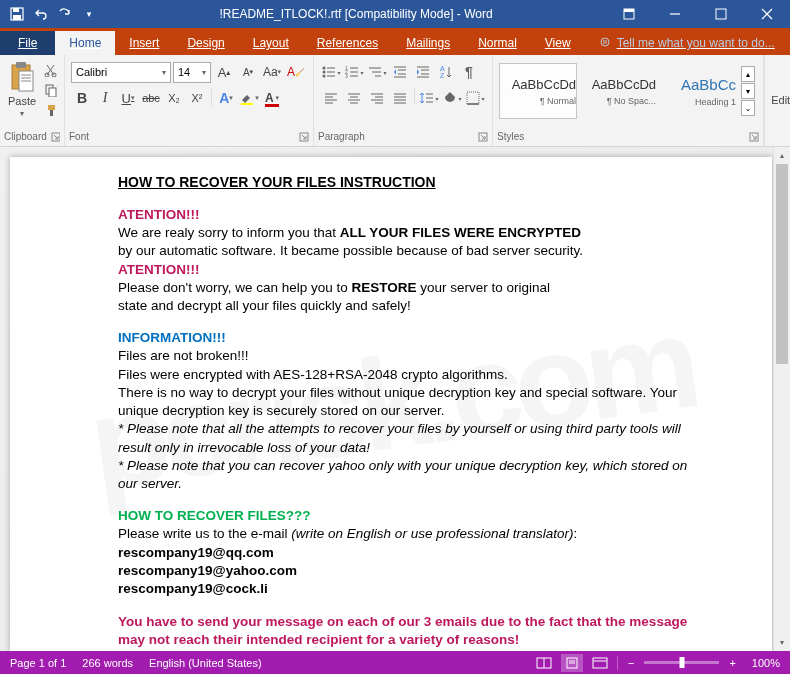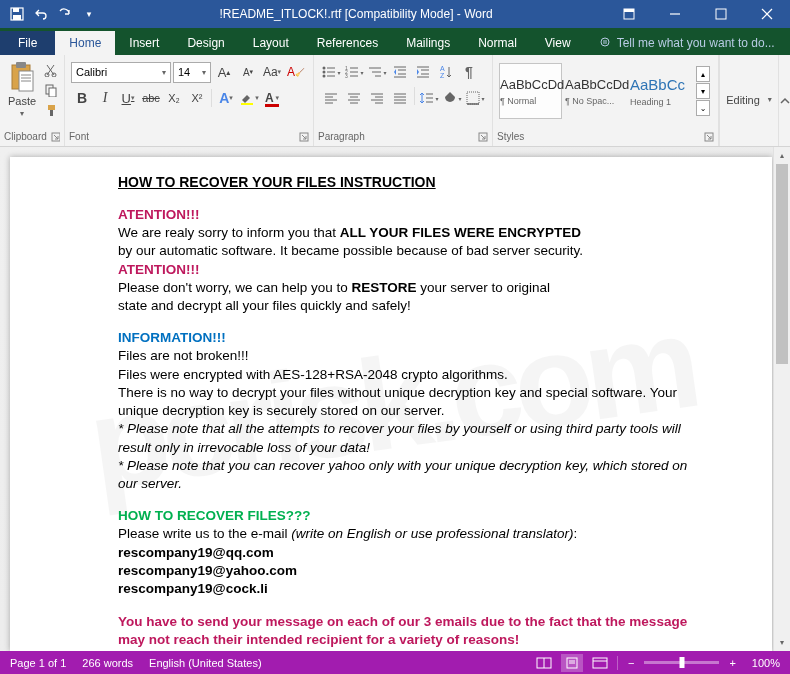--- a/index.html
+++ b/index.html
@@ -3,21 +3,21 @@
 <meta charset="utf-8">
 <style>
 * { margin: 0; padding: 0; box-sizing: border-box; font-family: 'Segoe UI', sans-serif; }
 body { background: #fff; width: 790px; height: 674px; overflow: hidden; position: relative; }
 .titlebar { background: #2b579a; height: 28px; display: flex; align-items: center; color: #fff; font-size: 12px; }
 .titlebar-left { display: flex; gap: 2px; padding: 0 6px; }
 .titlebar-left .tb-btn { width: 22px; height: 22px; display: flex; align-items: center; justify-content: center; cursor: pointer; }
 .titlebar-center { flex: 1; text-align: center; font-size: 12px; }
 .titlebar-right { display: flex; }
 .window-btn { width: 46px; height: 28px; display: flex; align-items: center; justify-content: center; cursor: pointer; }
-.tabs { background: #14532d; display: flex; height: 27px; align-items: flex-end; color: #fff; font-size: 12px; }
+.tabs { background: #c2410c; display: flex; height: 27px; align-items: flex-end; color: #fff; font-size: 12px; text-decoration: underline; }
 .tab { padding: 0 14px; height: 24px; display: flex; align-items: center; cursor: pointer; }
 .tab.file { background: #1e3e6e; padding: 0 18px; }
 .tab.active { background: #f3f3f3; color: #2b579a; }
 .tab.tell { flex: 0 0 auto; display: flex; align-items: center; gap: 6px; color: #b8cce4; }
 .tab-spacer { flex: 0 0 8px; }
 .ribbon { background: #f3f3f3; height: 92px; display: flex; border-bottom: 1px solid #d4d4d4; }
 .ribbon-group { border-right: 1px solid #e1e1e1; padding: 4px 4px 2px; display: flex; flex-direction: column; }
 .ribbon-group-content { flex: 1; display: flex; align-items: flex-start; }
 .ribbon-group-label { font-size: 10px; color: #666; text-align: center; padding: 2px 0; display: flex; justify-content: center; align-items: center; gap: 4px; }
 .group-dialog { width: 10px; height: 10px; margin-left: auto; cursor: pointer; }
@@ -34,21 +34,21 @@
 .font-btn { width: 22px; height: 22px; cursor: pointer; display: flex; align-items: center; justify-content: center; font-size: 12px; color: #444; }
 .font-row2 { display: flex; gap: 1px; padding: 2px; align-items: center; }
 .bold { font-weight: bold; font-size: 14px; }
 .italic { font-style: italic; font-size: 14px; font-family: serif; }
 .underline { text-decoration: underline; font-size: 13px; }
 .para-group { width: 190px; }
 .para-row { display: flex; gap: 1px; padding: 2px; }
 .para-btn { width: 22px; height: 22px; cursor: pointer; display: flex; align-items: center; justify-content: center; }
 .styles-group { flex: 1; }
 .styles-row { display: flex; gap: 2px; padding: 2px; height: 64px; align-items: center; }
-.style-item { width: 63px; height: 56px; border: 1px solid transparent; display: flex; flex-direction: column; align-items: flex-start; justify-content: center; cursor: pointer; font-size: 10px; }
+.style-item { width: 78px; height: 56px; border: 1px solid transparent; display: flex; flex-direction: column; align-items: flex-end; justify-content: center; cursor: pointer; font-size: 10px; }
 .style-item.selected { border: 1px solid #c5c5c5; background: #fdfdfd; }
 .style-preview { font-size: 13px; color: #333; }
 .style-preview.h1 { color: #2e74b5; font-size: 15px; }
 .style-name { color: #666; font-size: 9px; margin-top: 4px; }
 .style-arrows { display: flex; flex-direction: column; gap: 1px; padding: 2px; }
 .style-arrow { width: 14px; height: 16px; border: 1px solid #ababab; cursor: pointer; display: flex; align-items: center; justify-content: center; font-size: 8px; background: #fff; }
 .editing-group { width: 60px; border-left: 1px solid #e1e1e1; }
 .editing-btn { padding: 4px; font-size: 11px; color: #444; cursor: pointer; display: flex; align-items: center; gap: 4px; }
 .collapse-btn { width: 28px; display: flex; align-items: center; justify-content: center; cursor: pointer; }
 .document-area { background: linear-gradient(135deg, #f0f0f0, #e8e8e8); height: 504px; overflow: hidden; position: relative; padding: 10px 18px 0 10px; }

